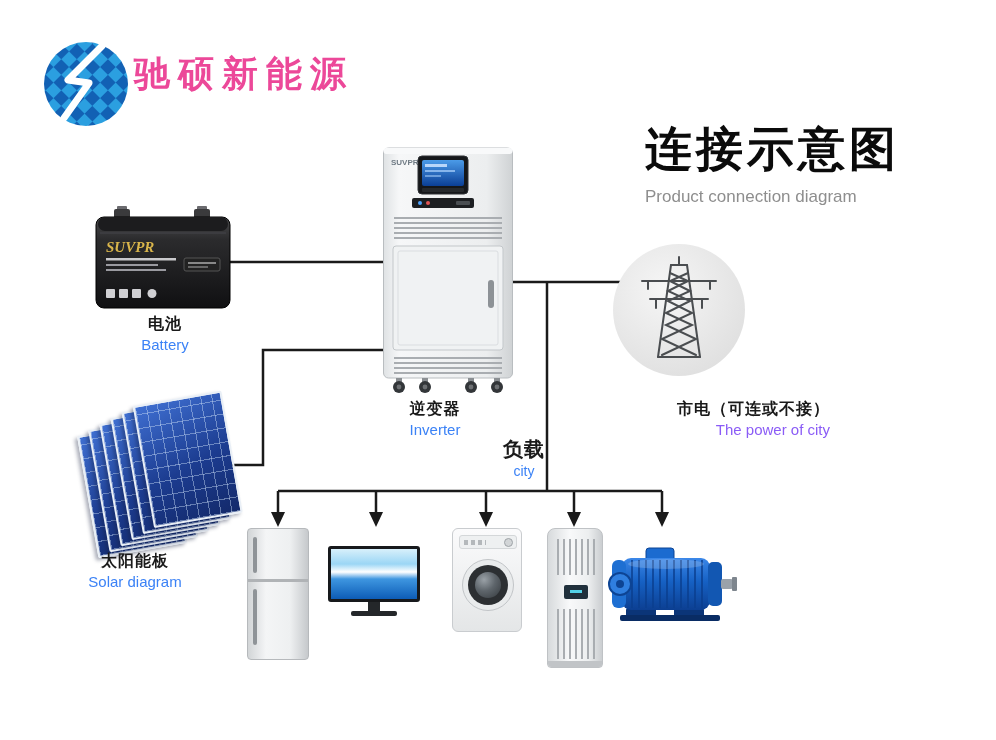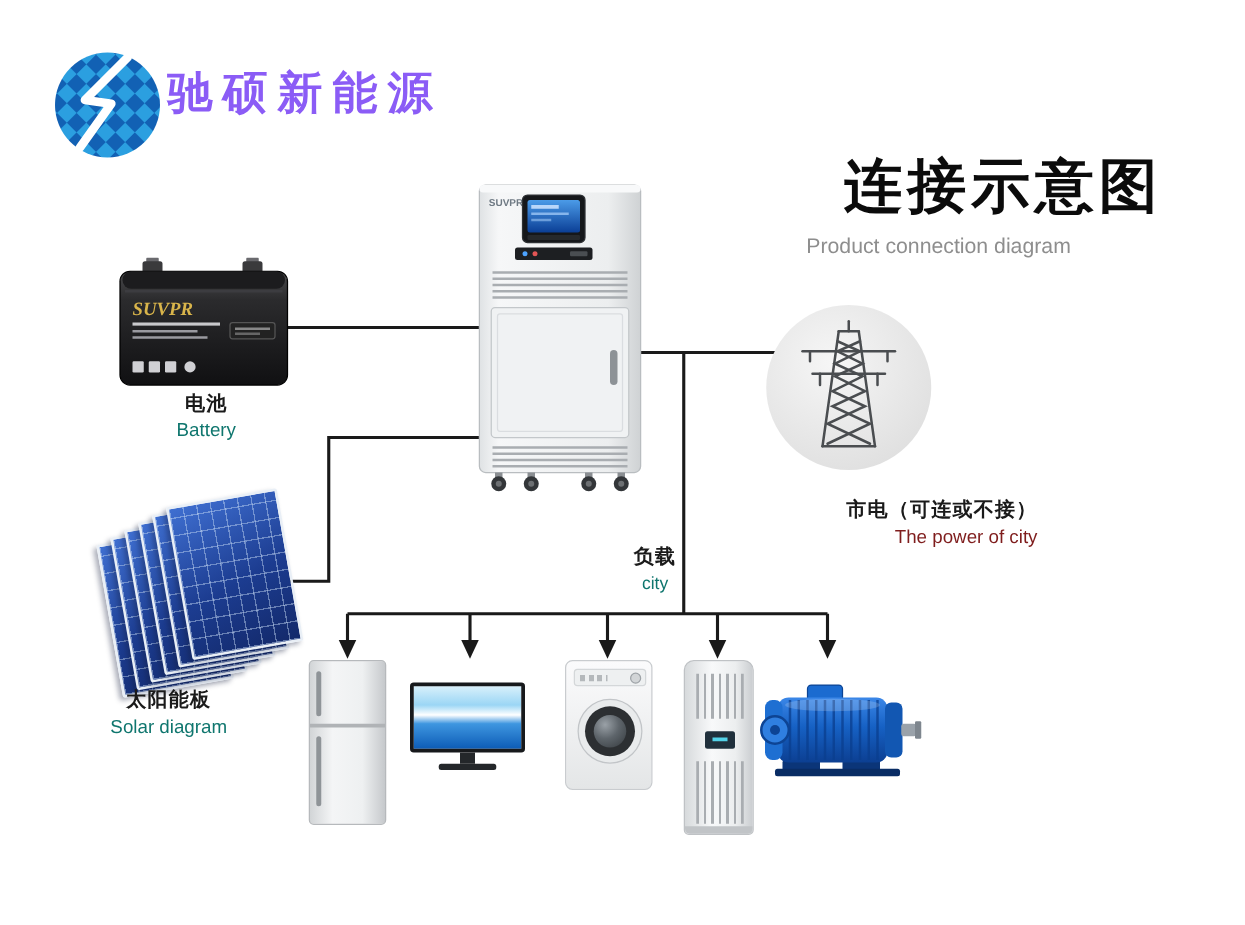--- a/index.html
+++ b/index.html
@@ -3,42 +3,42 @@
 <meta charset="utf-8">
 <style>
   *{box-sizing:border-box;margin:0;padding:0}
   html,body{background:#ffffff}
   body{font-family:"Liberation Sans","DejaVu Sans",sans-serif;color:#1a1a1a}
   .stage{position:relative;width:996px;height:740px;margin:0 auto;background:#fff;overflow:hidden}
   svg.connectors{position:absolute;left:0;top:0;z-index:1}
   .device{position:absolute;z-index:2}
   .label{position:absolute;z-index:3;text-align:center;line-height:1.3}
   .label .cn{display:block;font-size:16px;font-weight:bold;letter-spacing:1px}
-  .label .en{display:block;font-size:15px;color:#0f766e}
+  .label .en{display:block;font-size:15px;color:#3b82f6}
 
   
   .logo{position:absolute;left:40px;top:40px;z-index:3}
-  .brand-text-cn{position:absolute;left:134px;top:50px;font-size:36px;font-weight:bold;color:#8b5cf6;letter-spacing:8px;white-space:nowrap;z-index:3}
+  .brand-text-cn{position:absolute;left:134px;top:50px;font-size:36px;font-weight:bold;color:#ec4899;letter-spacing:8px;white-space:nowrap;z-index:3}
   .brand-text-en{position:absolute;left:134px;top:98px;font-size:19px;font-weight:bold;color:#1261b4;letter-spacing:1.2px;white-space:nowrap;z-index:3}
-  .title-cn{position:absolute;left:645px;top:118px;width:285px;text-align:right;font-size:47px;font-weight:900;color:#0b0b0b;letter-spacing:4px;white-space:nowrap;z-index:3}
+  .title-cn{position:absolute;left:645px;top:118px;width:285px;text-align:left;font-size:47px;font-weight:900;color:#0b0b0b;letter-spacing:4px;white-space:nowrap;z-index:3}
   .title-en{position:absolute;left:645px;top:187px;width:285px;font-size:17px;color:#8e8e8e;z-index:3}
 
   
   .battery{left:94px;top:206px}
   .inverter{left:382px;top:140px}
   .tower{left:612px;top:243px}
   .motor{left:608px;top:546px}
 
   .label-battery{left:110px;top:314px;width:110px}
   .label-inverter{left:375px;top:399px;width:120px}
   .label-grid{left:620px;top:399px;width:210px;text-align:right}
-  .label-grid .en{color:#7f1d1d}
+  .label-grid .en{color:#8b5cf6}
   .label-solar{left:70px;top:551px;width:130px}
   .label-load{left:501px;top:436px;width:46px}
-  .label-load .cn{font-size:16px}
+  .label-load .cn{font-size:20px}
   .label-load .en{font-size:14px}
 
   
   .solar{left:84px;top:402px;width:170px;height:152px}
   .solar-stack{position:absolute;left:4px;top:2px;width:160px;height:148px;transform:rotate(-10deg);transform-origin:40% 60%}
   .panel{position:absolute;width:90px;height:124px;border:2px solid #e9eff6;border-radius:2px;
     background-image:
       repeating-linear-gradient(90deg,rgba(200,220,245,.45) 0 1px,transparent 1px 11px),
       repeating-linear-gradient(0deg,rgba(200,220,245,.45) 0 1px,transparent 1px 14px),
       linear-gradient(160deg,#3f6fd1 0%,#1c3c90 55%,#13296a 100%);
@@ -207,20 +207,24 @@
       <circle cx="17" cy="247" r="6" fill="#333639"></circle>
         <circle cx="17" cy="247" r="2.4" fill="#6d7073"></circle>
       <circle cx="43" cy="247" r="6" fill="#333639"></circle>
         <circle cx="43" cy="247" r="2.4" fill="#6d7073"></circle>
       <circle cx="89" cy="247" r="6" fill="#333639"></circle>
         <circle cx="89" cy="247" r="2.4" fill="#6d7073"></circle>
       <circle cx="115" cy="247" r="6" fill="#333639"></circle>
         <circle cx="115" cy="247" r="2.4" fill="#6d7073"></circle>
     </g>
   </svg>
+  <div class="label label-inverter">
+    <span class="cn">逆变器</span>
+    <span class="en">Inverter</span>
+  </div>
 
   <svg class="device tower" width="134" height="134" viewBox="0 0 134 134">
     <defs>
       <radialGradient id="twbg" cx=".4" cy=".35" r=".9">
         <stop offset="0" stop-color="#f6f6f6"></stop>
           <stop offset="1" stop-color="#d9d9d9"></stop>
       </radialGradient>
     </defs>
     <circle cx="67" cy="67" r="66" fill="url(#twbg)"></circle>
     <g stroke="#4a4d50" stroke-width="2" fill="none" stroke-linecap="round">

